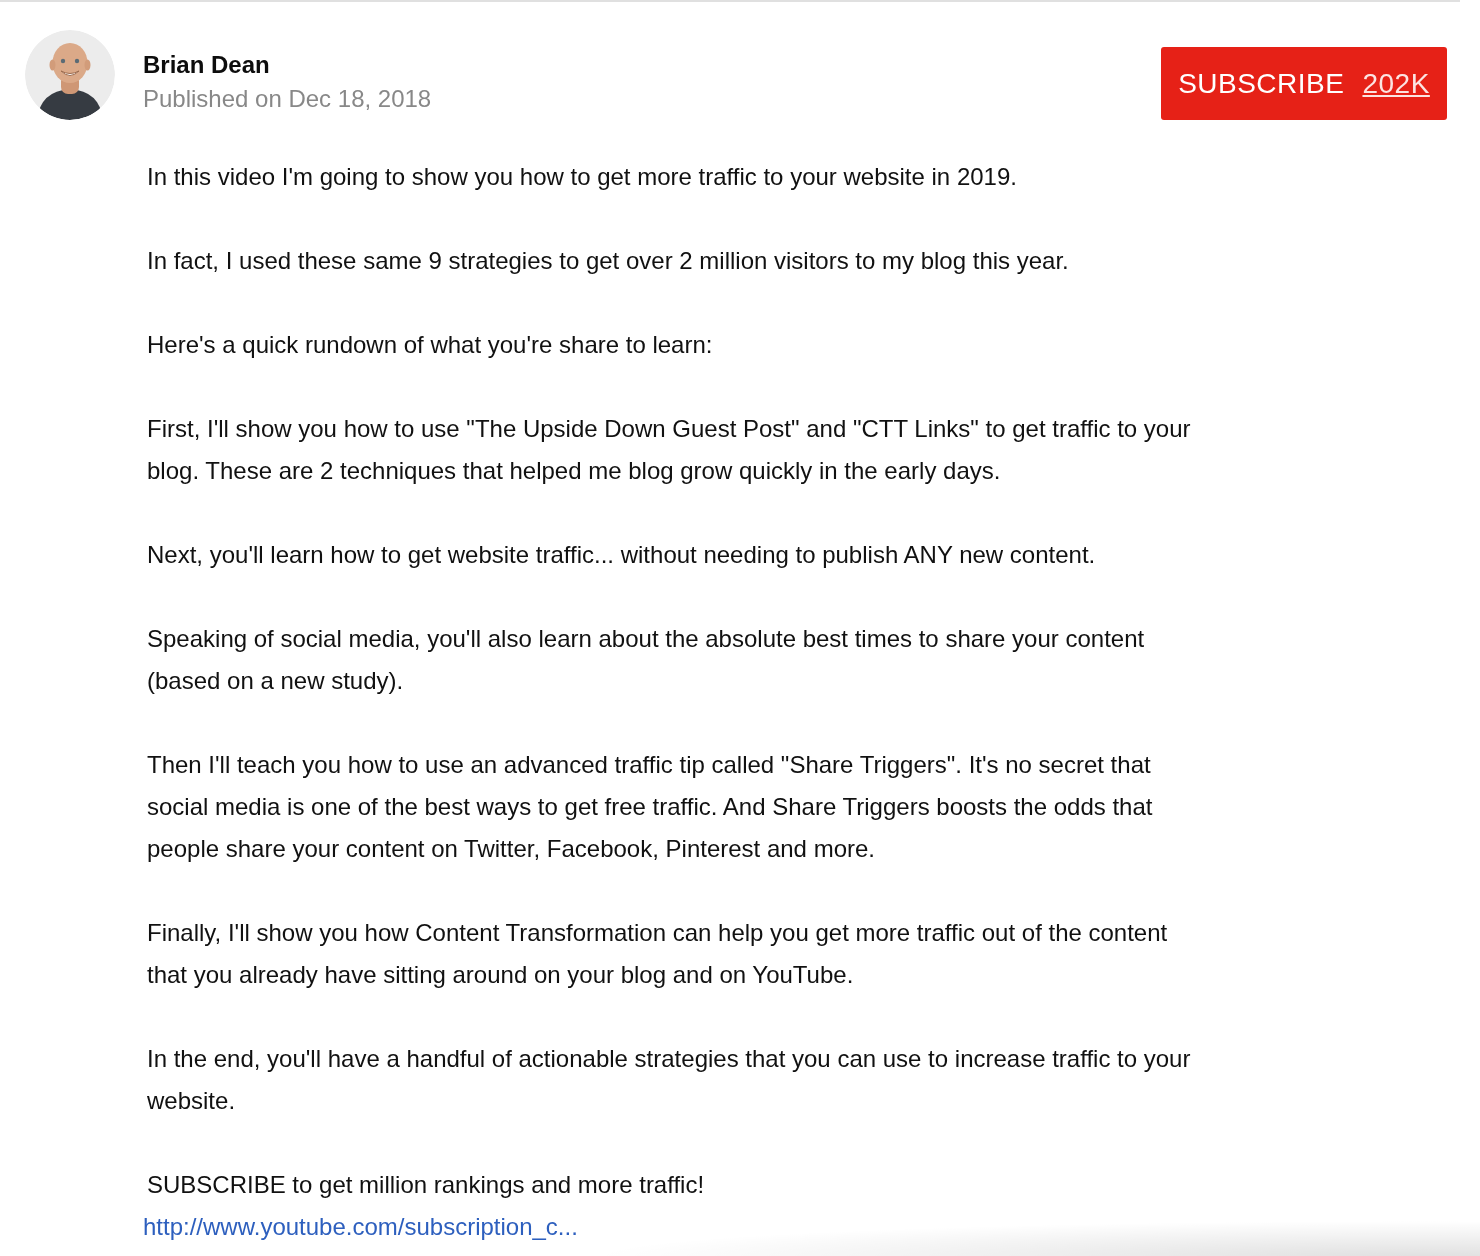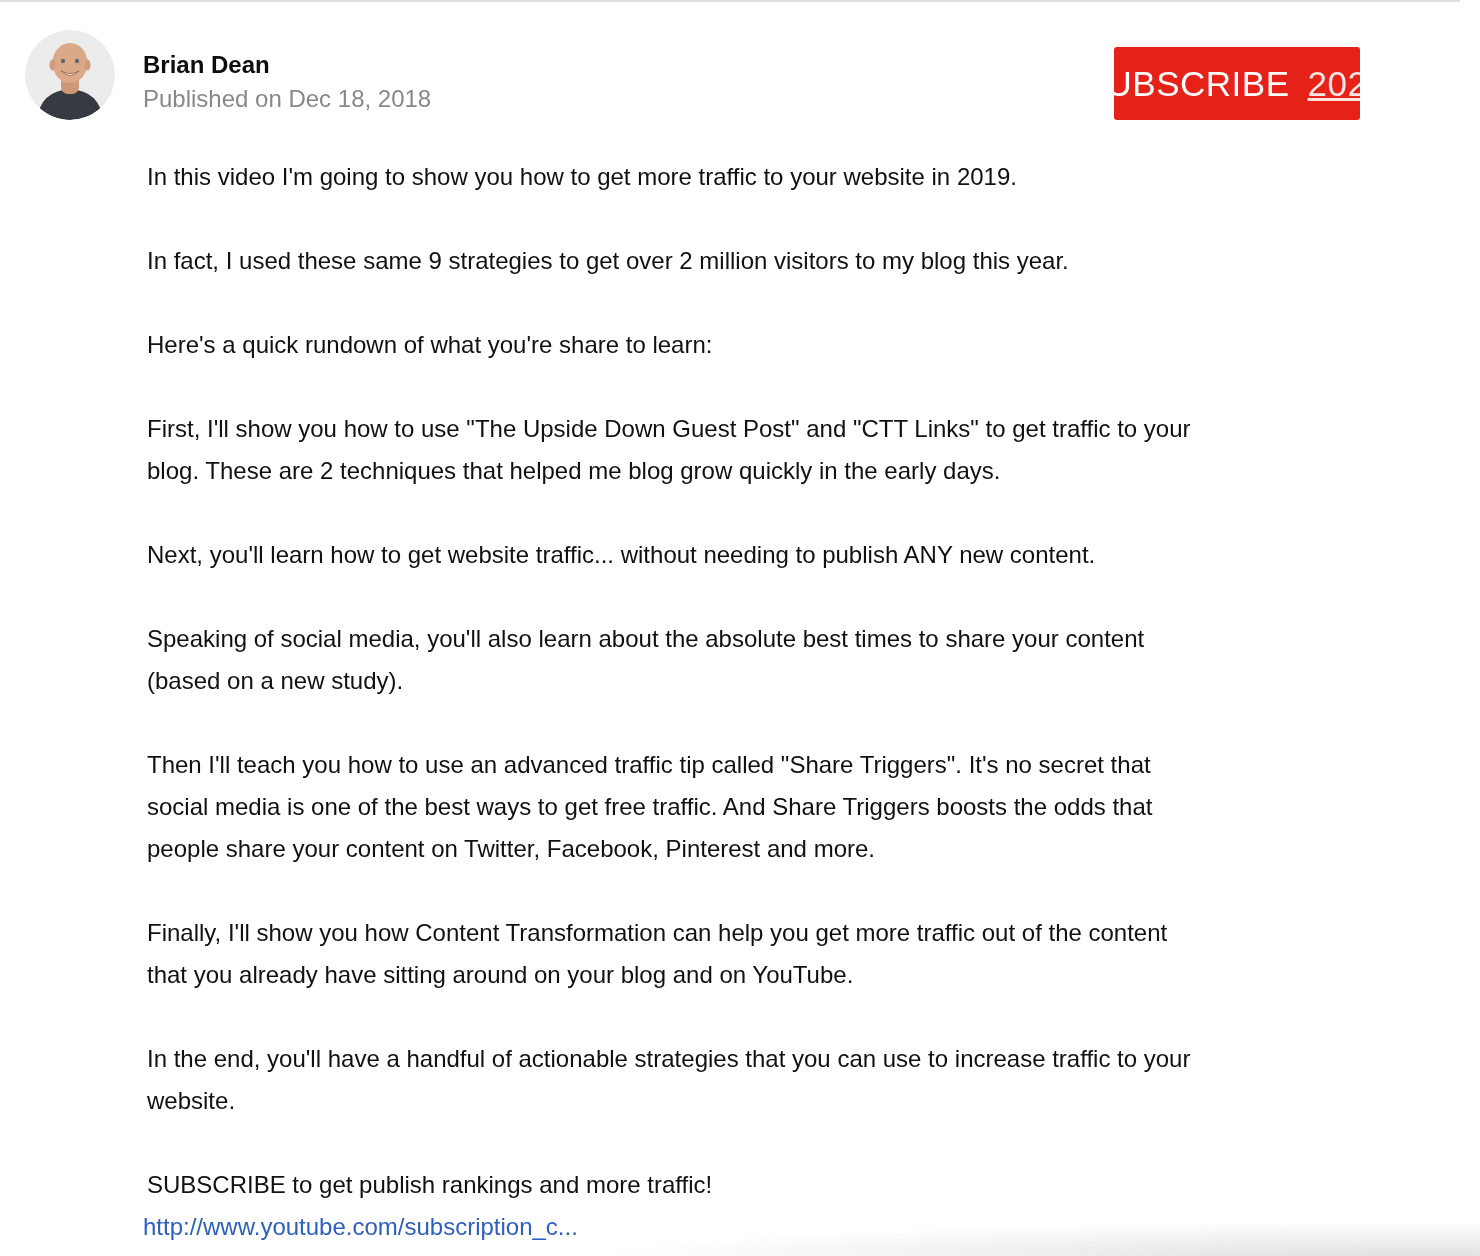--- a/index.html
+++ b/index.html
@@ -51,28 +51,28 @@
   }
   .published {
     font-size: 24px;
     line-height: 32px;
     margin-top: 2px;
     color: var(--meta-text);
     text-align: center;
   }
   .subscribe {
     position: absolute;
-    top: 47px; left: 1114px;
-    width: 246px; height: 73px;
+    top: 47px; left: 1161px;
+    width: 286px; height: 73px;
     background: var(--subscribe-red);
     border: none;
     border-radius: 3px;
     color: #ffffff;
     font-family: "Liberation Sans", sans-serif;
-    font-size: 35px;
+    font-size: 28px;
     font-weight: 500;
     letter-spacing: 0.5px;
     display: flex;
     align-items: center;
     justify-content: center;
     cursor: pointer;
   }
   .subscribe .count {
     margin-left: 18px;
     color: rgba(255,255,255,0.88);
@@ -148,19 +148,19 @@
         <p>In this video I'm going to show you how to get more traffic to your website in 2019.</p>
         <p>In fact, I used these same 9 strategies to get over 2 million visitors to my blog this year.</p>
         <p>Here's a quick rundown of what you're share to learn:</p>
         <p>First, I'll show you how to use "The Upside Down Guest Post" and "CTT Links" to get traffic to your<br>blog. These are 2 techniques that helped me blog grow quickly in the early days.</p>
         <p>Next, you'll learn how to get website traffic... without needing to publish ANY new content.</p>
         <p>Speaking of social media, you'll also learn about the absolute best times to share your content<br>(based on a new study).</p>
         <p>Then I'll teach you how to use an advanced traffic tip called "Share Triggers". It's no secret that<br>social media is one of the best ways to get free traffic. And Share Triggers boosts the odds that<br>people share your content on Twitter, Facebook, Pinterest and more.</p>
         <p>Finally, I'll show you how Content Transformation can help you get more traffic out of the content<br>that you already have sitting around on your blog and on YouTube.</p>
         <p>In the end, you'll have a handful of actionable strategies that you can use to increase traffic to your<br>website.</p>
       </div>
-    <p>SUBSCRIBE to get publish rankings and more traffic!</p>
+    <p>SUBSCRIBE to get million rankings and more traffic!</p>
     <a class="link" href="#">http://www.youtube.com/subscription_c...</a>
   </div>
 
   <div class="corner-shade"></div>
 
 </div>
 
 </body></html>

